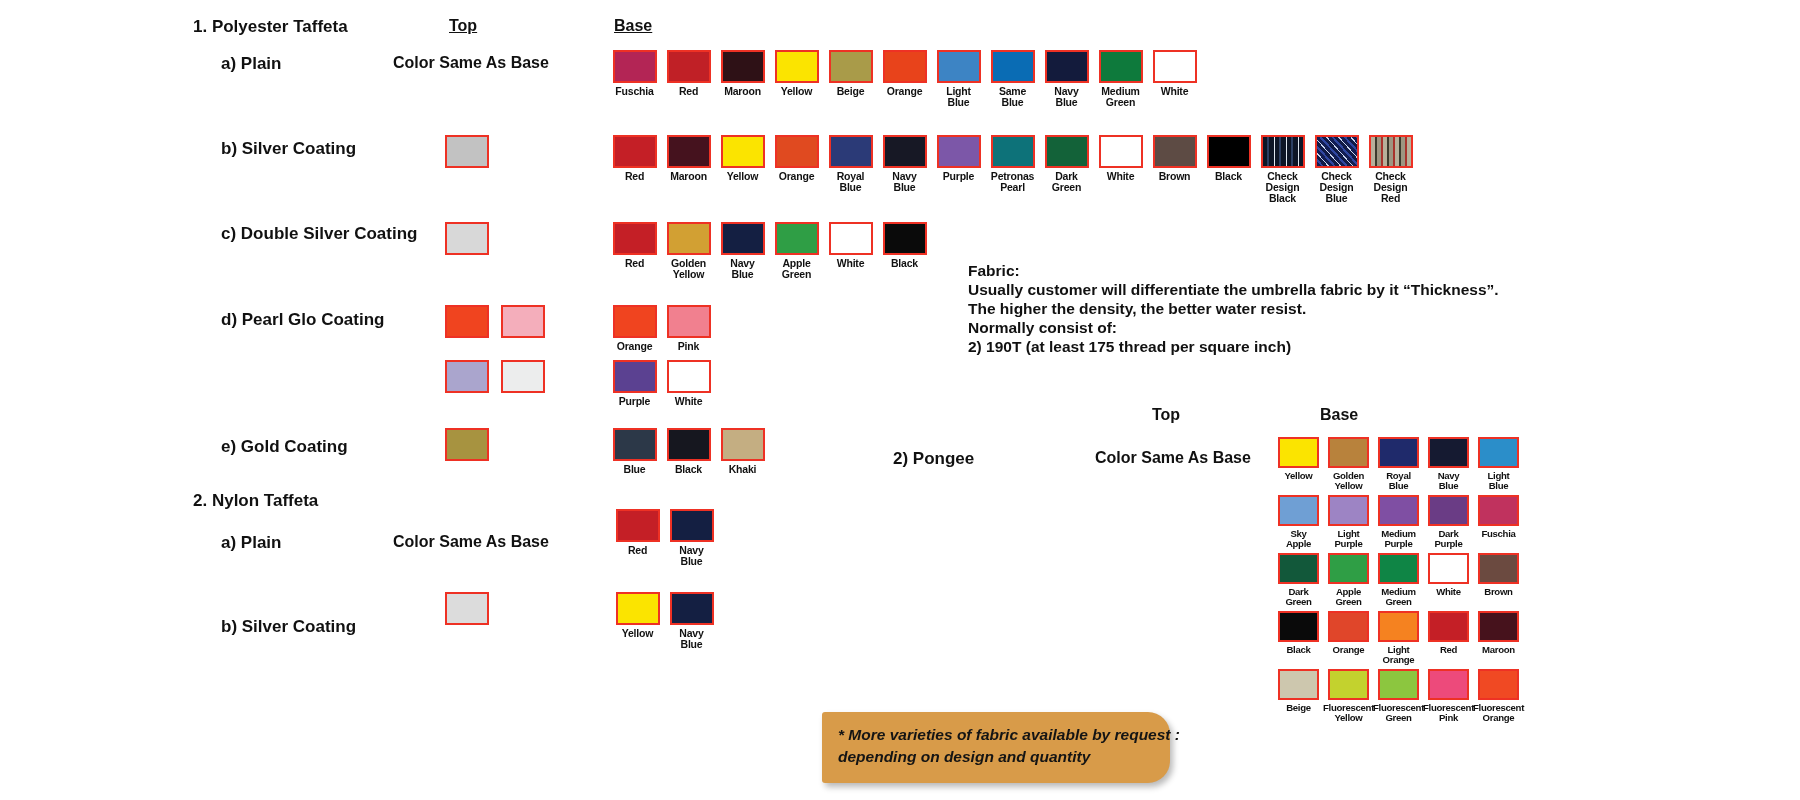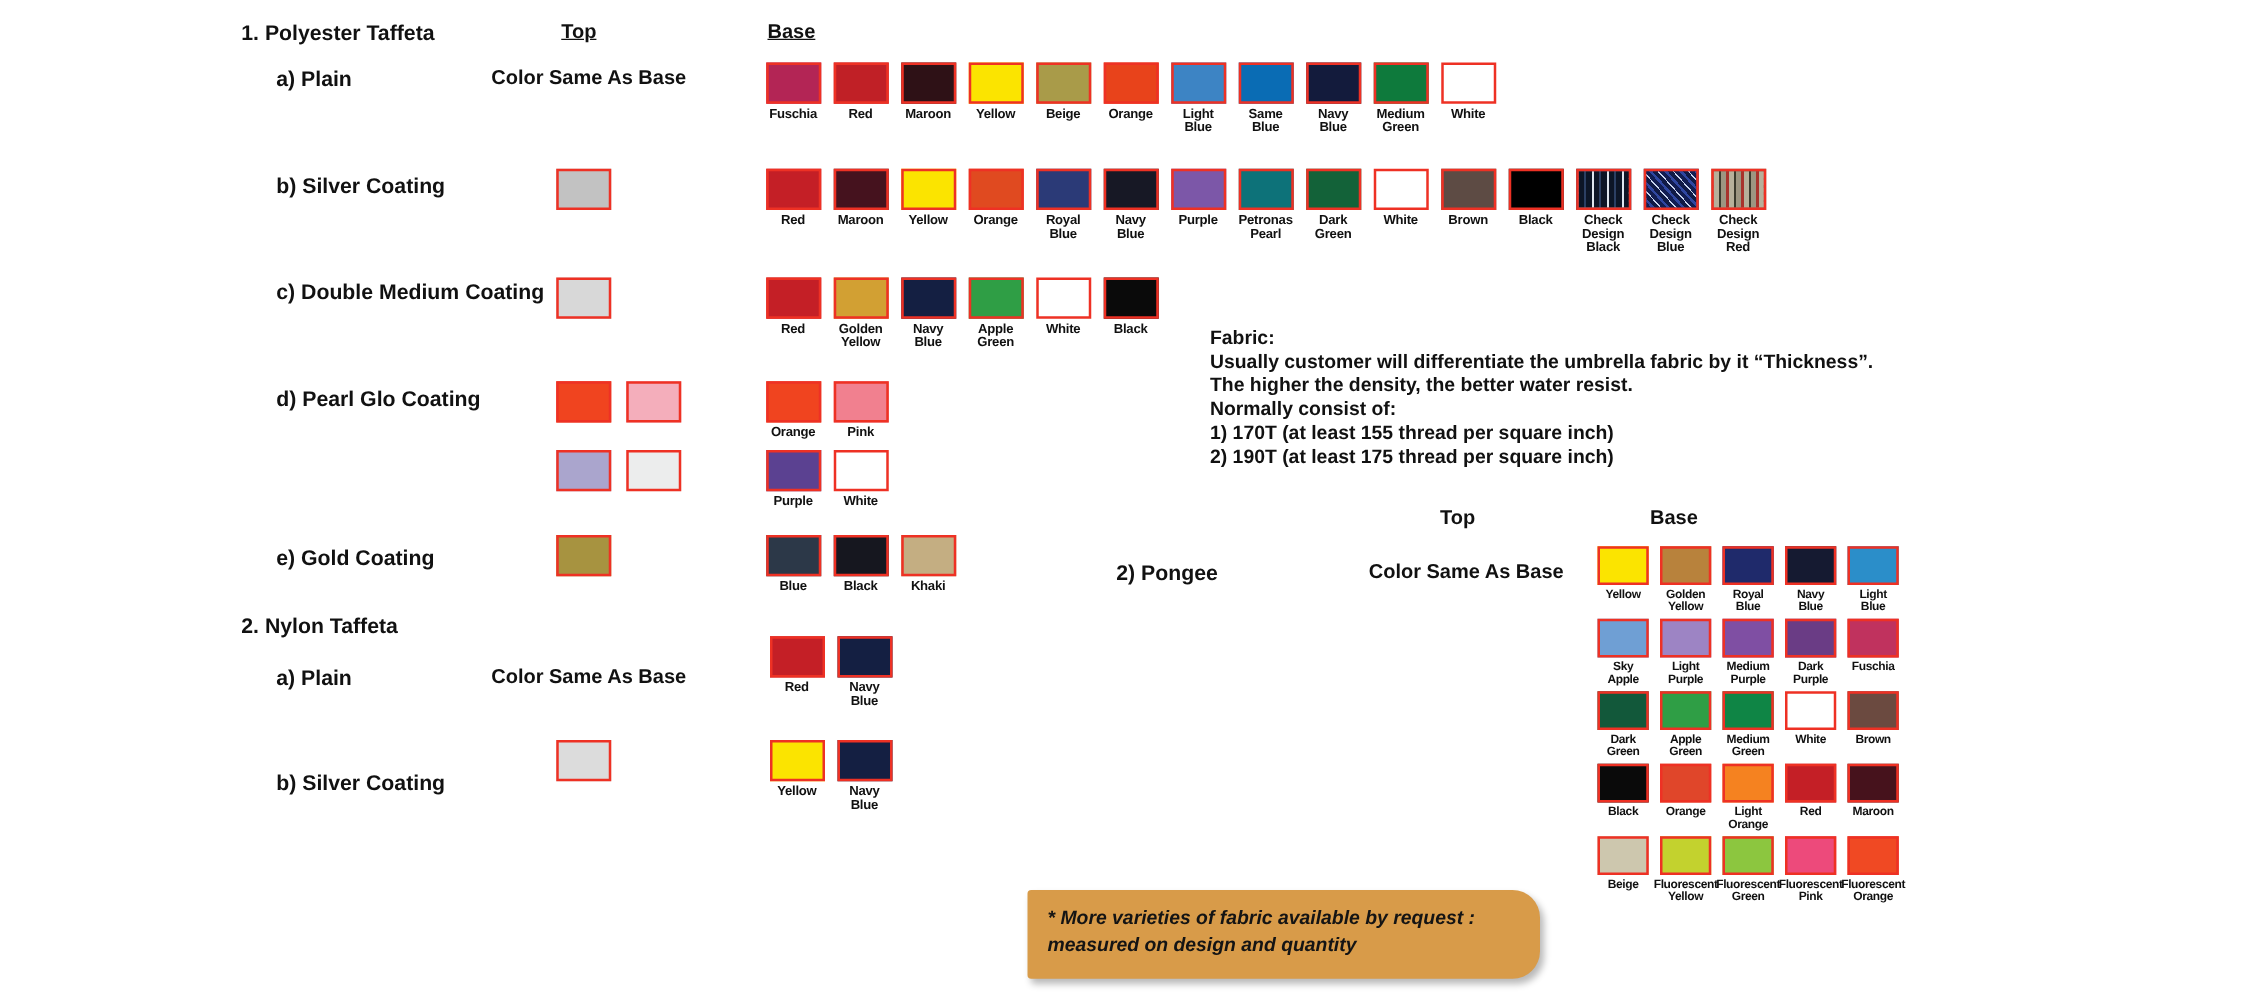--- a/index.html
+++ b/index.html
@@ -264,21 +264,21 @@
 Blue</div>
       </div>
       <div class="swatch-cell" style="width: 49px;">
         <div class="swatch" style="width: 44px; height: 33px; border-color: rgb(238, 49, 36); background: repeating-linear-gradient(90deg, rgb(183, 176, 154) 0px, rgb(183, 176, 154) 4px, rgb(59, 58, 44) 4px, rgb(59, 58, 44) 6px, rgb(157, 150, 129) 6px, rgb(157, 150, 129) 10px, rgb(168, 51, 44) 10px, rgb(168, 51, 44) 12px), repeating-linear-gradient(0deg, rgba(170, 165, 140, 0.6) 0px, rgba(170, 165, 140, 0.6) 4px, rgba(45, 45, 35, 0.6) 4px, rgba(45, 45, 35, 0.6) 6px, rgba(160, 155, 132, 0.6) 6px, rgba(160, 155, 132, 0.6) 10px, rgba(150, 45, 38, 0.6) 10px, rgba(150, 45, 38, 0.6) 12px) rgb(163, 151, 128);"></div>
         <div class="sw-label">Check
 Design
 Red</div>
       </div>
     </div>
 
-  <div class="abs sub-title" style="left:221px; top:224px;">c) Double Medium Coating</div>
+  <div class="abs sub-title" style="left:221px; top:224px;">c) Double Silver Coating</div>
   <div class="swatch-group" id="g-dsilver-top" style="left:445px; top:222px; gap:5px;">
       <div class="swatch-cell" style="width: 44px;">
         <div class="swatch" style="width: 44px; height: 33px; border-color: rgb(238, 49, 36); background: rgb(216, 216, 216);"></div>
       </div>
     </div>
   <div class="swatch-group" id="g-dsilver-base" style="left:610px; top:222px; gap:5px;">
       <div class="swatch-cell" style="width: 49px;">
         <div class="swatch" style="width: 44px; height: 33px; border-color: rgb(238, 49, 36); background: rgb(196, 31, 38);"></div>
         <div class="sw-label">Red</div>
       </div>
@@ -398,21 +398,20 @@
         <div class="sw-label">Navy
 Blue</div>
       </div>
     </div>
 
   <div class="abs fabric-block" style="left:968px; top:220px;margin-top:42px;">
     <div>Fabric:</div>
     <div>Usually customer will differentiate the umbrella fabric by it “Thickness”.</div>
     <div>The higher the density, the better water resist.</div>
     <div>Normally consist of:</div>
-    <div>1) 170T (at least 155 thread per square inch)</div>
     <div>2) 190T (at least 175 thread per square inch)</div>
   </div>
 
   <div class="abs col-head-plain" style="left:1152px; top:406px;">Top</div>
   <div class="abs col-head-plain" style="left:1320px; top:406px;">Base</div>
   <div class="abs sub-title" style="left:893px; top:449px;">2) Pongee</div>
   <div class="abs same-as-base" style="left:1095px; top:449px;">Color Same As Base</div>
 
   <div class="pongee-grid" id="pongee-grid" style="left:1274px; top:437px;">
       <div class="pg-cell">
@@ -526,18 +525,18 @@
         <div class="pg-label">Fluorescent
 Pink</div>
       </div>
       <div class="pg-cell">
         <div class="pg-sw" style="background: rgb(240, 73, 35); border-color: rgb(238, 49, 36);"></div>
         <div class="pg-label">Fluorescent
 Orange</div>
       </div>
     </div>
 
-  <div class="banner" style="left:822px; top:712px; width:410px;">
+  <div class="banner" style="left:822px; top:712px; width:348px;">
     <div class="banner-line">* More varieties of fabric available by request :</div>
-    <div class="banner-line">measured on design and quantity</div>
+    <div class="banner-line">depending on design and quantity</div>
   </div>
 
 </div>
 
 </body></html>

